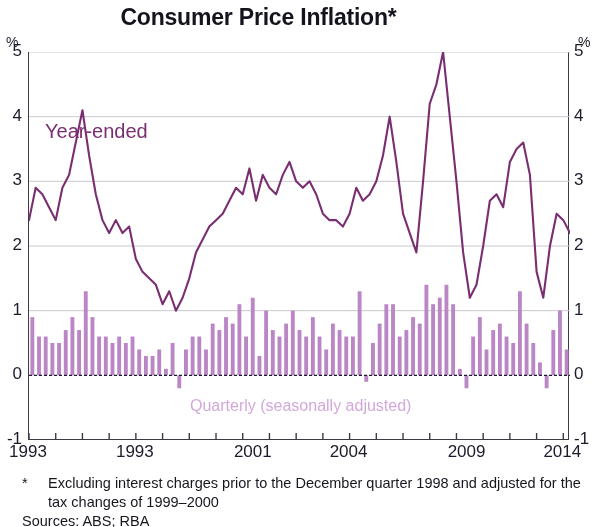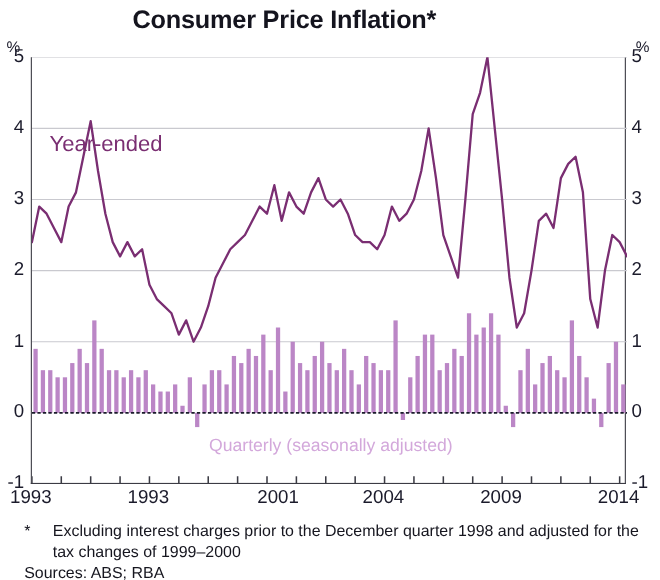--- a/index.html
+++ b/index.html
@@ -235,21 +235,21 @@
     <div class="ylab right" style="top: 235px;">2</div>
     <div class="ylab right" style="top: 299.667px;">1</div>
     <div class="ylab right" style="top: 364.333px;">0</div>
     <div class="ylab right" style="top: 429px;">-1</div>
   </div>
 <div id="xticks-labels">
     <div class="xlab" style="left: -2px; top: 442px;">1993</div>
     <div class="xlab" style="left: 104.864px; top: 442px;">1993</div>
     <div class="xlab" style="left: 211.728px; top: 442px; text-align: right;">2001</div>
     <div class="xlab" style="left: 318.593px; top: 442px;">2004</div>
-    <div class="xlab" style="left: 425.457px; top: 442px;">2009</div>
+    <div class="xlab" style="left: 425.457px; top: 442px; text-align: right;">2009</div>
     <div class="xlab" style="left: 532.321px; top: 442px;">2014</div>
   </div>
 
 <div id="footnotes">
   <div class="fn-row">
     <div class="fn-mark">*</div>
     <div class="fn-text">Excluding interest charges prior to the December quarter 1998 and adjusted for the tax changes of 1999–2000</div>
   </div>
   <div id="sources">Sources: ABS; RBA</div>
 </div>

